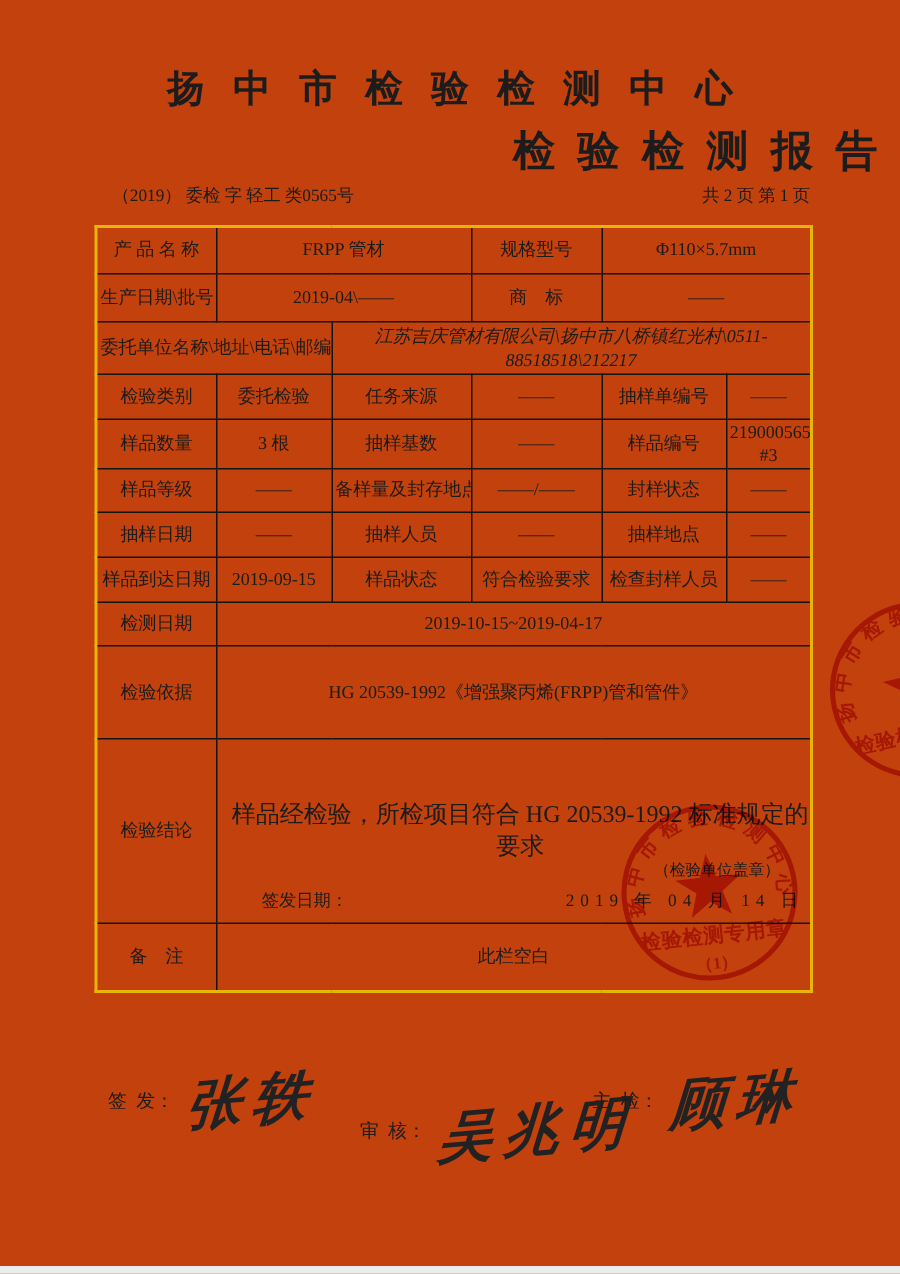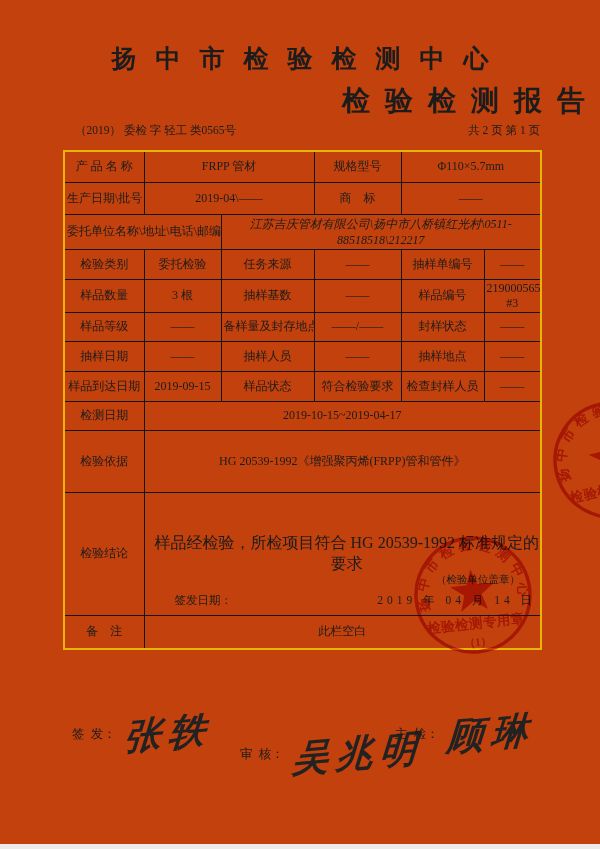--- a/index.html
+++ b/index.html
@@ -145,21 +145,21 @@
       <td class="lab">检验结论</td>
       <td colspan="5" class="concl-cell">
         <div class="concl-text">样品经检验，所检项目符合 HG 20539-1992 标准规定的要求</div>
         <div class="seal-note">（检验单位盖章）</div>
         <div class="issue-line">
           <span>签发日期：</span>
           <span class="dt">2019 年 04 月 14 日</span>
         </div>
       </td>
     </tr>
-    <tr style="height:34px">
+    <tr style="height:46px">
       <td class="lab">备    注</td>
       <td colspan="5" class="left">此栏空白</td>
     </tr>
   </tbody>
     </table>
 
   <div class="sig-row">
     <div class="sig-group" id="sig1">
       <span class="sig-label">签  发：</span>
       <span class="sig-name">张轶</span>

